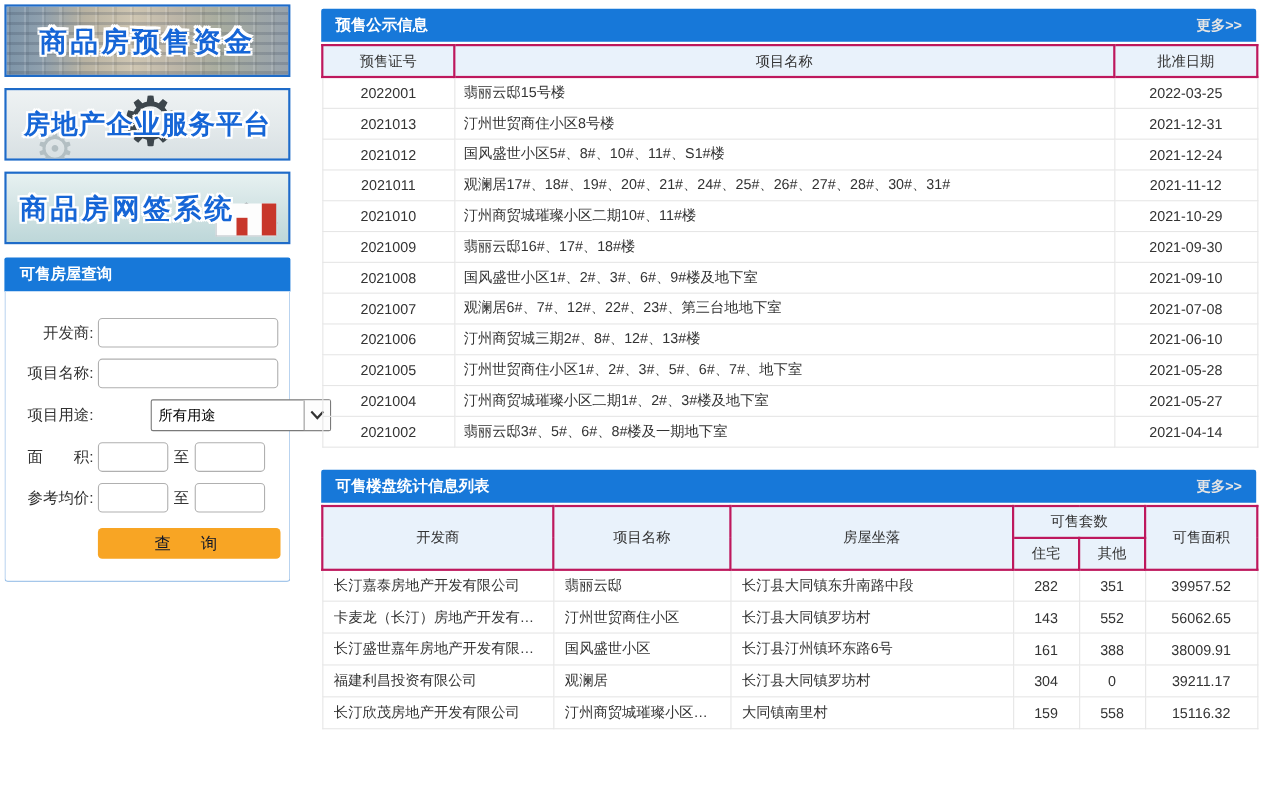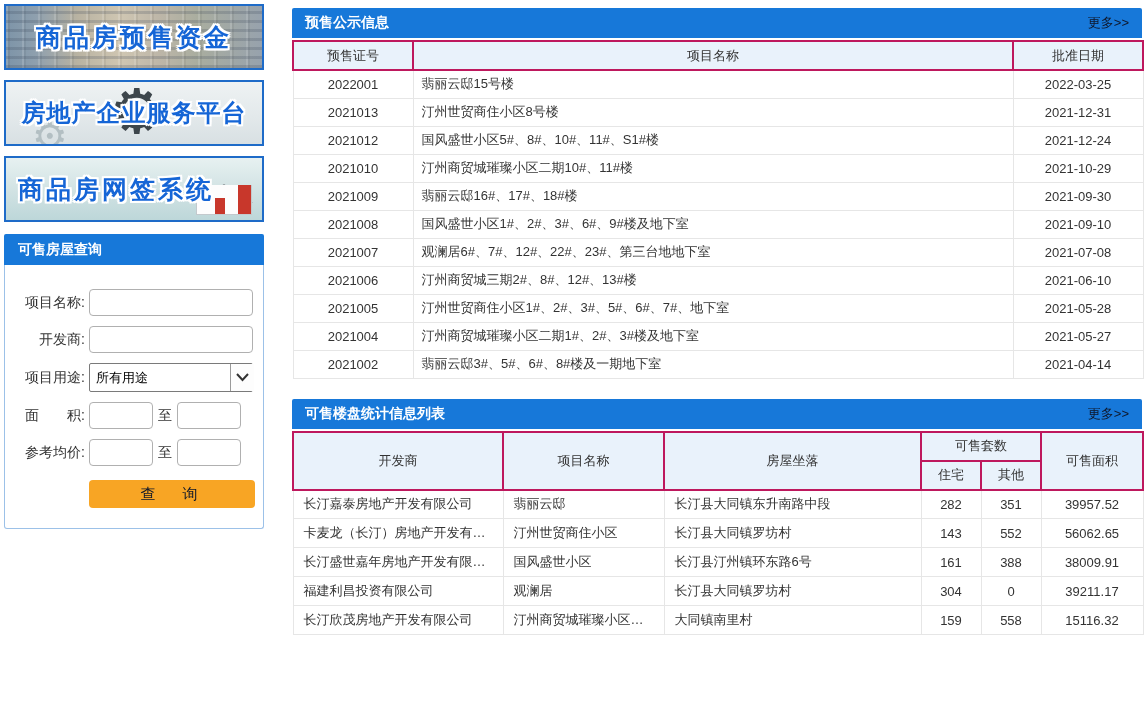--- a/index.html
+++ b/index.html
@@ -103,21 +103,21 @@
     padding-right: 4px; white-space: nowrap;
   }
   .form-input {
     width: 164px; height: 27px;
     border: 1px solid #b0b0b0; border-radius: 4px;
     font-size: 13px; padding: 0 6px; outline: none;
     font-family: inherit;
   }
   .form-input.small { width: 64px; }
   .to-label { font-size: 14px; margin: 0 5px; }
-  .select-wrap { position: relative; width: 188px; }
+  .select-wrap { position: relative; width: 188px; margin-left: 48px; }
   .usage-select {
     width: 164px; height: 29px;
     border: 1px solid #7a7a7a; border-radius: 2px;
     font-size: 13px; padding: 0 26px 0 6px;
     appearance: none; -webkit-appearance: none;
     background: #fff; outline: none; cursor: pointer;
     font-family: inherit;
   }
   .select-chevron {
     position: absolute; right: 1px; top: 1px; bottom: 1px;
@@ -137,21 +137,21 @@
   
   .main { position: absolute; left: 292px; top: 8px; width: 850px; }
   .panel-header {
     height: 30px;
     background: #1778d9;
     border-radius: 2px 2px 0 0;
     display: flex; align-items: center; justify-content: space-between;
     padding: 0 13px;
   }
   .panel-title { color: #fff; font-size: 14px; font-weight: bold; }
-  .more-link { color: #0f172a; font-size: 13px; text-decoration: none; cursor: pointer; }
+  .more-link { color: #e5e5e5; font-size: 13px; text-decoration: none; cursor: pointer; font-weight: bold; }
 
   table { width: 850px; border-collapse: collapse; margin-top: 2px; table-layout: fixed; }
   th {
     background: #e9f2fb;
     font-weight: normal; font-size: 13px; color: #333;
     border: 2px solid #be185d;
     height: 29px; text-align: center;
   }
   td {
     font-size: 13px; color: #333;
@@ -188,26 +188,26 @@
       <span class="house-roof"></span>
       <span class="house-wall" style="display:block"></span>
     </span>
   </div>
 
   <div class="query-panel">
     <div class="query-header">可售房屋查询</div>
     <div class="query-body">
 
       <div class="form-row">
+        <label class="form-label">开发商:</label>
+        <input class="form-input" type="text" style="">
+      </div>
+
+      <div class="form-row">
         <label class="form-label">项目名称:</label>
-        <input class="form-input" type="text" style="">
-      </div>
-
-      <div class="form-row">
-        <label class="form-label">开发商:</label>
         <input class="form-input" type="text" style="">
       </div>
 
 
       <div class="form-row">
         <label class="form-label">项目用途:</label>
         <span class="select-wrap">
           <select class="usage-select"><option>所有用途</option></select>
           <span class="select-chevron">
             <svg width="13" height="9" viewBox="0 0 13 9">
@@ -267,20 +267,25 @@
           </tr>
           <tr>
             <td>2021013</td>
             <td>汀州世贸商住小区8号楼</td>
             <td>2021-12-31</td>
           </tr>
           <tr>
             <td>2021012</td>
             <td>国风盛世小区5#、8#、10#、11#、S1#楼</td>
             <td>2021-12-24</td>
+          </tr>
+          <tr>
+            <td>2021011</td>
+            <td>观澜居17#、18#、19#、20#、21#、24#、25#、26#、27#、28#、30#、31#</td>
+            <td>2021-11-12</td>
           </tr>
           <tr>
             <td>2021010</td>
             <td>汀州商贸城璀璨小区二期10#、11#楼</td>
             <td>2021-10-29</td>
           </tr>
           <tr>
             <td>2021009</td>
             <td>翡丽云邸16#、17#、18#楼</td>
             <td>2021-09-30</td>

